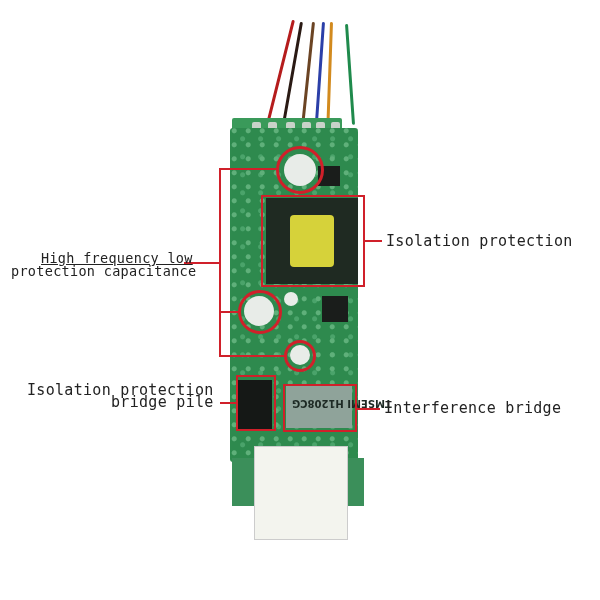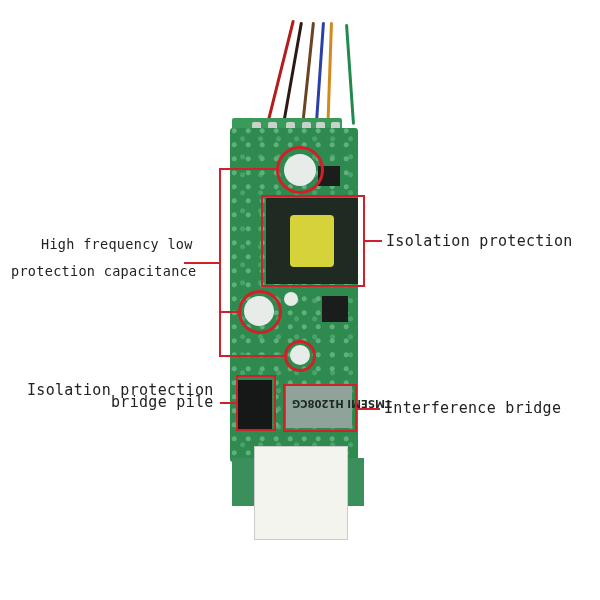--- a/index.html
+++ b/index.html
@@ -73,18 +73,18 @@
 <div class="vline" style="left:219px;top:168px;height:188px;"></div>
 <div class="hline" style="left:219px;top:168px;width:60px;"></div>
 <div class="hline" style="left:219px;top:311px;width:22px;"></div>
 <div class="hline" style="left:219px;top:355px;width:68px;"></div>
 <div class="hline" style="left:184px;top:262px;width:36px;"></div>
 
 <div class="hline" style="left:364px;top:240px;width:18px;"></div>
 <div class="hline" style="left:220px;top:402px;width:17px;"></div>
 <div class="hline" style="left:356px;top:408px;width:24px;"></div>
 
-<div class="label" style="left:41px;top:235px;">High frequency low</div>
+<div class="label" style="left:41px;top:249px;text-decoration:underline;">High frequency low</div>
 <div class="label" style="left:11px;top:262px;">protection capacitance</div>
 <div class="label big" style="left:386px;top:232px;">Isolation protection</div>
 <div class="label big" style="left:27px;top:381px;">Isolation protection</div>
 <div class="label big" style="left:111px;top:393px;">bridge pile</div>
 <div class="label big" style="left:384px;top:399px;">Interference bridge</div>
 
 </body></html>

